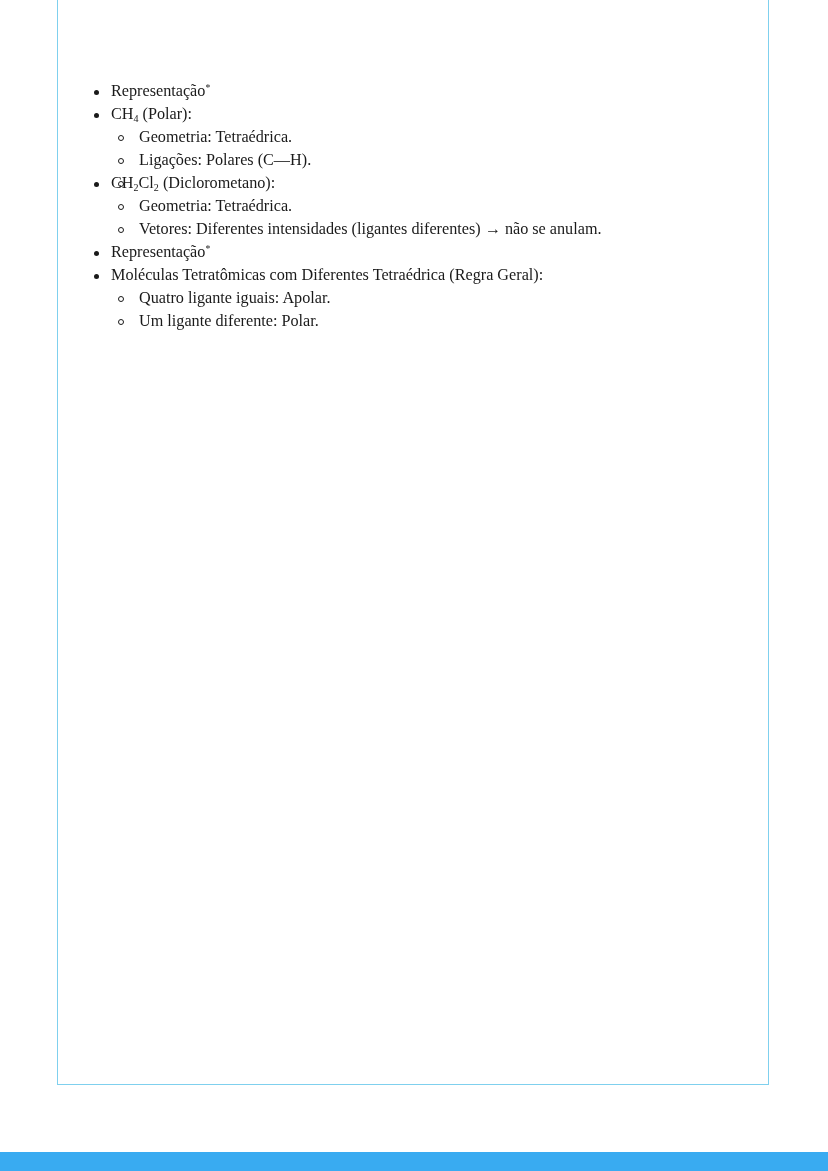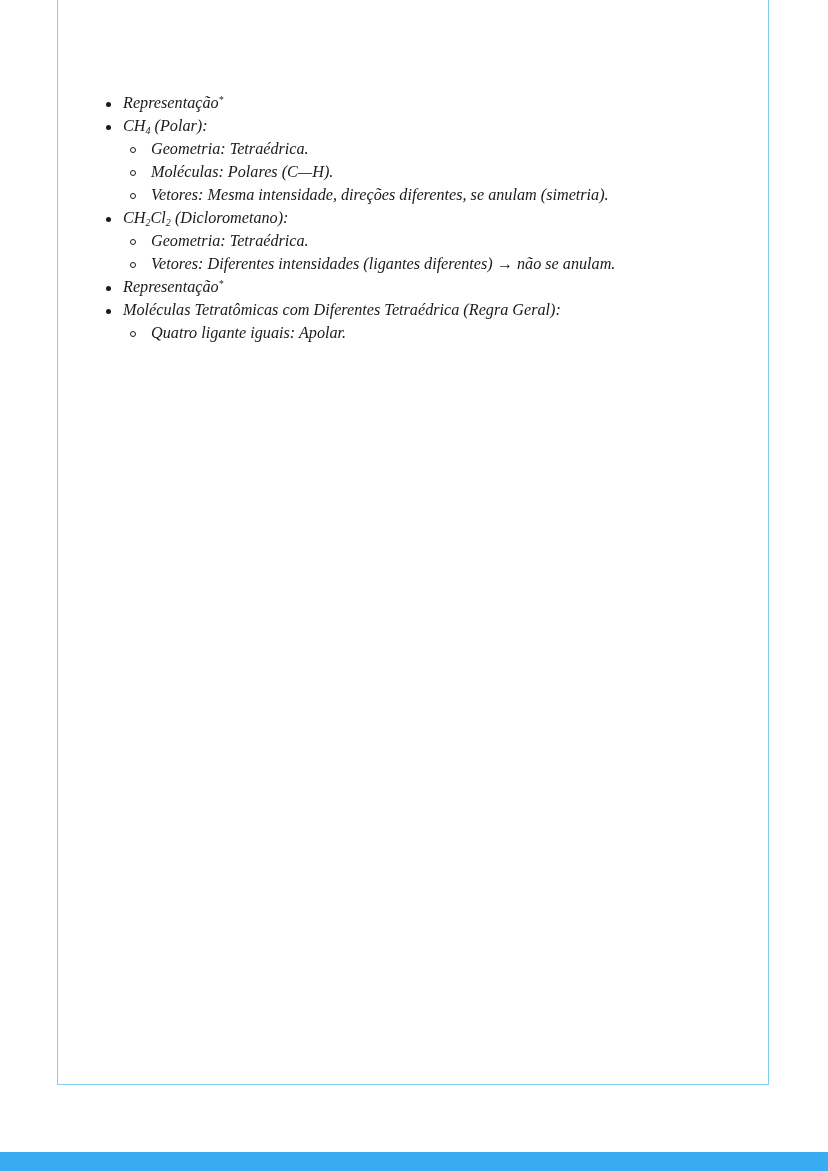--- a/index.html
+++ b/index.html
@@ -37,23 +37,22 @@
     .content {
       position: absolute;
       left: 92px;
       top: 80px;
       width: 660px;
       font-size: 16.2px;
       line-height: 23px;
     }
     ul.lvl1 {
       list-style: none;
-      margin: 12px;
+      margin: 0;
       padding: 0;
-      font-style: italic;
     }
     ul.lvl1 > li {
       position: relative;
       padding-left: 19px;
     }
     ul.lvl1 > li > .bullet {
       position: absolute;
       left: 2px;
       top: 10px;
       width: 5px;
@@ -107,25 +106,24 @@
     <li>
       <span class="bullet"></span>
       <span>CH</span><sub>4</sub><span> (Polar):</span>
       <ul class="lvl2">
         <li>
           <span class="bullet"></span>
           <span>Geometria: Tetraédrica.</span>
         </li>
         <li>
           <span class="bullet"></span>
-          <span>Moléculas: Polares (C—H).</span>
+          <span>Ligações: Polares (C—H).</span>
         </li>
         <li>
           <span class="bullet"></span>
-          <span>Vetores: Mesma intensidade, direções diferentes, se anulam (simetria).</span>
         </li>
       </ul>
     </li>
 
 
     <li>
       <span class="bullet"></span>
       <span>CH</span><sub>2</sub><span>Cl</span><sub>2</sub><span> (Diclorometano):</span>
       <ul class="lvl2">
         <li>
@@ -145,19 +143,23 @@
     </li>
 
     <li>
       <span class="bullet"></span>
       <span>Moléculas Tetratômicas com Diferentes Tetraédrica (Regra Geral):</span>
       <ul class="lvl2">
         <li>
           <span class="bullet"></span>
           <span>Quatro ligante iguais: Apolar.</span>
         </li>
+        <li>
+          <span class="bullet"></span>
+          <span>Um ligante diferente: Polar.</span>
+        </li>
       </ul>
     </li>
 
   </ul>
 </div>
 
 <div class="bottom-bar"></div>
 
 </body></html>

